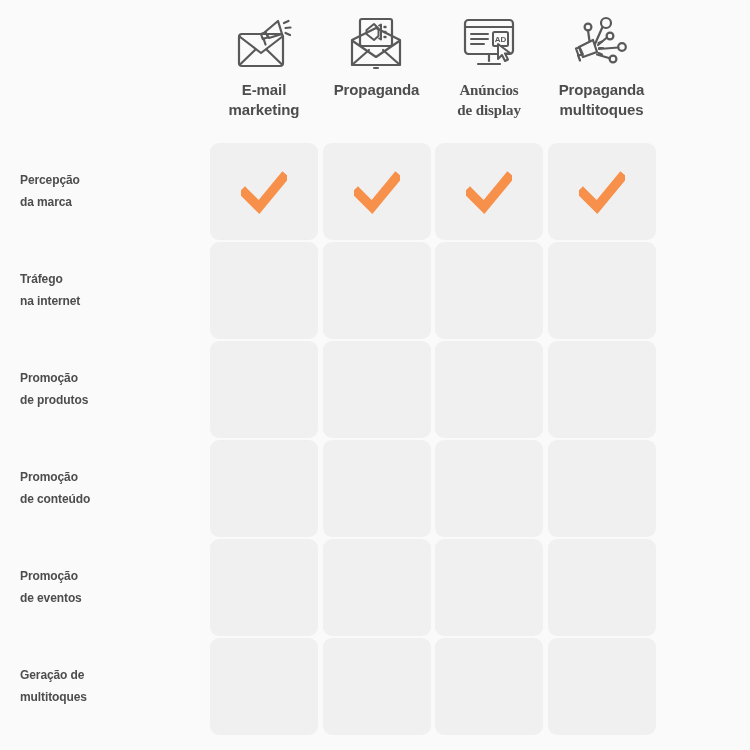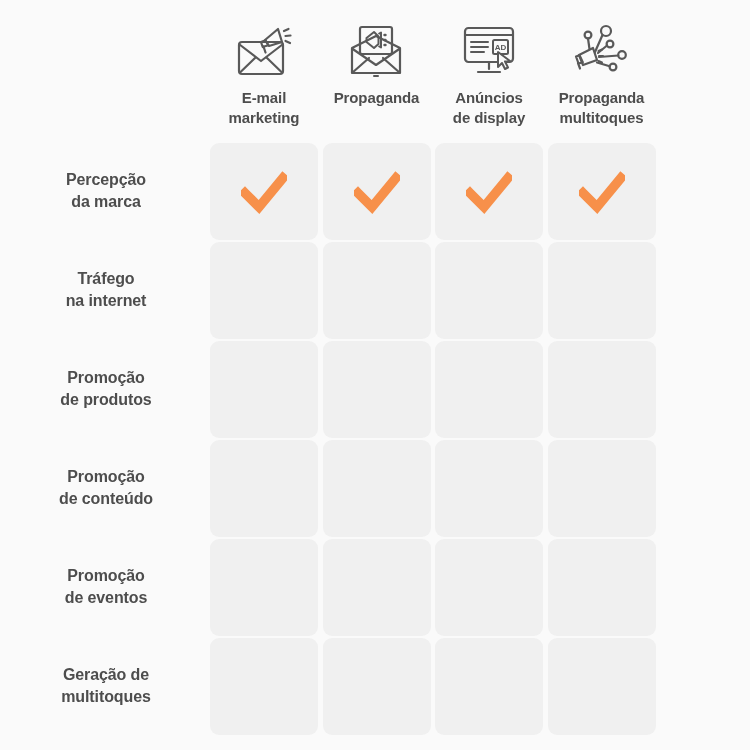--- a/index.html
+++ b/index.html
@@ -18,21 +18,21 @@
     position: relative;
     width: 750px;
     height: 750px;
     box-sizing: border-box;
   }
 
   
   .header-row {
     position: absolute;
     left: 0;
-    top: 8px;
+    top: 0;
     width: 633px;
     height: 136px;
   }
   .col-head {
     position: absolute;
     top: 12px;
     width: 110px;
     display: flex;
     flex-direction: column;
     align-items: center;
@@ -56,22 +56,22 @@
     text-align: center;
     letter-spacing: -0.1px;
     white-space: pre-line;
   }
 
   
   .row-label {
     position: absolute;
     left: 20px;
     width: 172px;
-    text-align: center;
-    font-size: 16px;
+    text-align: left;
+    font-size: 12px;
     font-weight: bold;
     line-height: 22px;
     color: #4d4d4d;
     letter-spacing: -0.1px;
     white-space: pre-line;
   }
 
   
   .cell {
     position: absolute;
@@ -109,21 +109,21 @@
 marketing</div>
       </div>
       <div class="col-head" style="left: 321.5px;">
         <span class="icon-wrap">
           <svg width="58" height="58" viewBox="0 0 58 58">
             <use href="#ico-newsletter"></use>
           </svg>
         </span>
         <div class="head-label">Propaganda</div>
       </div>
-      <div class="col-head" style="left: 434px;">
+      <div class="col-head" style="left: 434px; font-family: Liberation Serif, serif;">
         <span class="icon-wrap">
           <svg width="58" height="58" viewBox="0 0 58 58">
             <use href="#ico-display-ad"></use>
           </svg>
         </span>
         <div class="head-label">Anúncios
 de display</div>
       </div>
       <div class="col-head" style="left: 546.5px; justify-content: flex-end;">
         <span class="icon-wrap">

